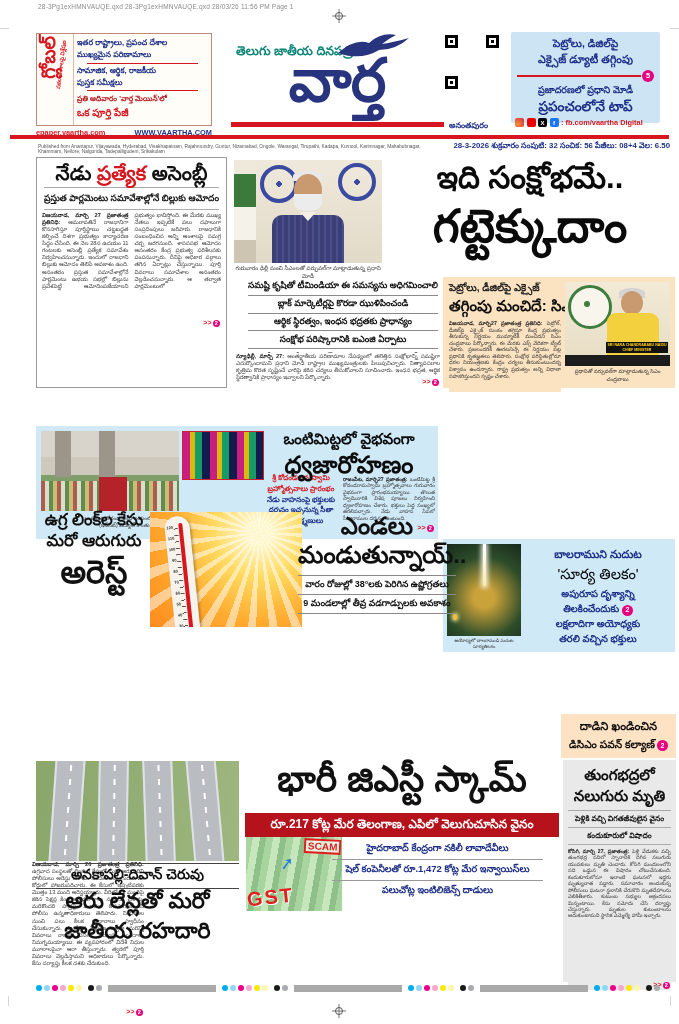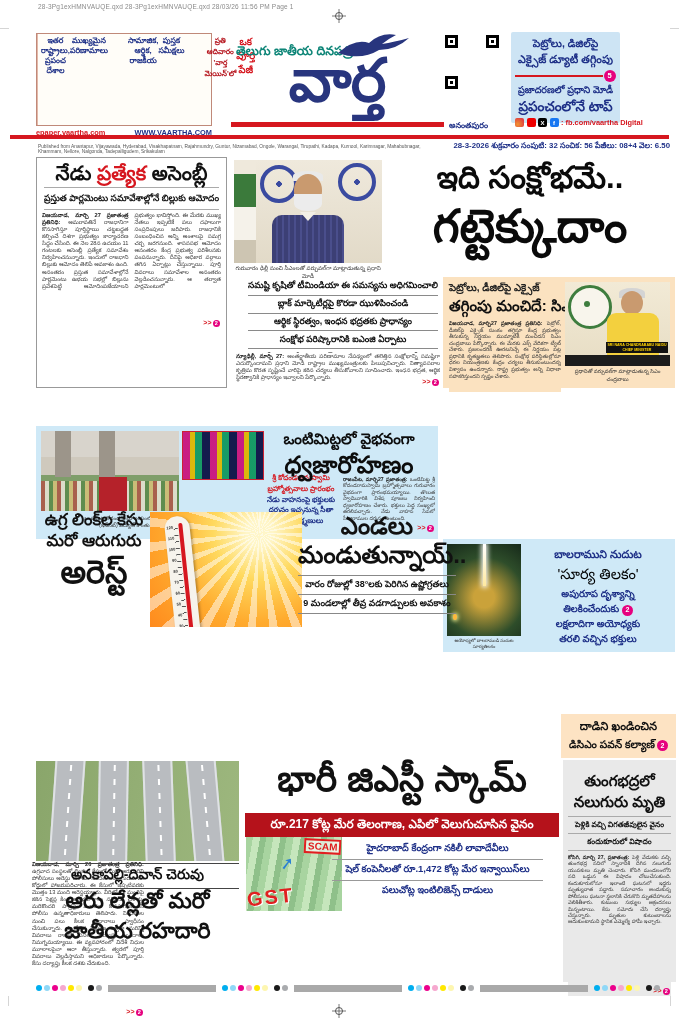--- a/index.html
+++ b/index.html
@@ -13,38 +13,38 @@
   #cross-top{left:332px;top:9px}
   #cross-bottom{left:332px;top:1004px}
   .tick{background:#d5d5d5}
   
   #promoL{left:36px;top:33px;width:176px;height:93px;border:1px solid #c08979;display:flex;box-sizing:border-box;background:#fffdf8}
   #promoL-strip{width:36px;position:relative;border-right:1px solid #e3b8a8;overflow:hidden}
   #promoL-vtitle{position:absolute;left:2px;top:2px;writing-mode:vertical-rl;transform:rotate(180deg);
     font-size:19px;font-weight:800;color:#d6171f;line-height:1}
   #promoL-vsub{position:absolute;left:20px;top:6px;writing-mode:vertical-rl;transform:rotate(187deg);
     font-size:5.5px;font-weight:700;color:#d6171f;white-space:nowrap}
-  #promoL-main{flex:1;display:flex;flex-direction:row;justify-content:space-evenly;text-align:center;padding:2px 3px}
+  #promoL-main{flex:1;display:flex;flex-direction:column;justify-content:space-evenly;text-align:left;padding:2px 3px}
   .pl-line{font-size:7.8px;font-weight:700;color:#1d2f87;line-height:1.3}
   .pl-rule{height:1px;background:#d6171f;margin:0 10px}
   .pl-sun{color:#b5121b;font-size:7.4px;font-weight:700}
   .pl-big{color:#d6171f;font-size:10px;font-weight:800}
   #promoL-urls{left:36px;top:128px;width:176px;display:flex;justify-content:space-between;font-size:7.4px;font-weight:700}
   #url-left{color:#d6171f}#url-right{color:#1d2f87}
   #tagline{left:236px;top:44px;font-size:12.5px;font-weight:700;color:#0d8577}
   #bird{left:336px;top:30px}
   #logo{left:230px;top:48px;width:214px;text-align:center;font-size:60px;font-weight:800;color:#28357e;line-height:1.1;letter-spacing:-1px}
   #logo-bar{left:231px;top:122px;width:213px;height:5px;background:#d6171f}
   #qr{left:443px;top:33px;width:58px;height:58px;background-color:#fff;position:absolute;
       background-image:repeating-linear-gradient(0deg,#000 0 2px,transparent 2px 5px),
                        repeating-linear-gradient(90deg,#000 0 2px,transparent 2px 4px);
       background-blend-mode:screen}
   .qr-finder{position:absolute;width:13px;height:13px;border:3px solid #000;background:#fff;box-sizing:border-box}
   .qr-finder::after{content:"";position:absolute;left:2px;top:2px;width:3px;height:3px;background:#000}
-  #promoR{left:511px;top:32px;width:109px;height:91px;background:#cde4f4;display:flex;flex-direction:column;
+  #promoR{left:511px;top:32px;width:149px;height:91px;background:#cde4f4;display:flex;flex-direction:column;
           align-items:center;justify-content:space-evenly;box-sizing:border-box;padding:3px 0;border-radius:2px}
   .pr1{font-size:10.5px;font-weight:700;color:#1d2f87}
   .pr2{font-size:11px;font-weight:700;color:#1d2f87}
   .pr-div{width:92%;display:flex;align-items:center;gap:1px}
   .pr-div .ln{flex:1;height:1.5px;background:#d6171f}
   .badge{display:inline-flex;align-items:center;justify-content:center;background:#e6007e;color:#fff;border-radius:50%;
          width:12px;height:12px;font-size:7.5px;font-weight:700;flex:0 0 auto}
   .pr3{font-size:9.5px;font-weight:700;color:#1d2f87}
   .pr4{font-size:13.5px;font-weight:800;color:#1d2f87}
   #edition{left:449px;top:121px;font-size:8px;font-weight:700;color:#1d2f87}
@@ -177,21 +177,21 @@
            background:repeating-linear-gradient(100deg,#a8d4a0 0 7px,#c6e6bc 7px 14px,#8fc08a 14px 20px)}
   .g-gst{position:absolute;left:1px;bottom:2px;font-size:20px;font-weight:800;color:#e02020;transform:rotate(-6deg);
          letter-spacing:2px;text-shadow:1px 1px 0 #fff}
   .g-scam{position:absolute;right:1px;top:2px;font-size:10px;font-weight:800;color:#e02020;border:2px solid #e02020;
           padding:0 2px;background:rgba(255,255,255,.65);transform:rotate(3deg)}
   .g-arrow{position:absolute;left:34px;top:16px;color:#2a7fd4;font-size:17px;font-weight:800;transform:rotate(-8deg)}
   #gst-bullets{left:332px;top:839px;width:211px;text-align:center}
   .gb{font-size:9.5px;font-weight:700;color:#1d2f87;padding:3px 0;white-space:nowrap}
   .gb:not(:last-child){border-bottom:1px solid #999}
   
-  #tunga{left:563px;top:760px;width:113px;height:222px;background:#e9e9e9;box-sizing:border-box;padding:10px 5px;text-align:center}
+  #tunga{left:563px;top:760px;width:113px;height:222px;background:#e9e9e9;box-sizing:border-box;padding:4px 5px;text-align:center}
   .tu-h{font-size:15px;font-weight:800;line-height:1.4;white-space:nowrap}
   .tu-sub{font-size:7.6px;font-weight:700;padding:2.5px 0;border-bottom:1px solid #aaa;white-space:nowrap}
   #tu-body{margin-top:3px;height:142px;background:#e9e9e9;font-size:5.2px}
   
   #regstrip{left:36px;top:984px;width:624px;height:8px;display:flex;align-items:center;gap:6px}
   .dots{display:flex;gap:2px;align-items:center}
   .dot{width:6px;height:6px;border-radius:50%}
   .c1{background:#00aeef}.c2{background:#8fd8f7}.c3{background:#ec008c}.c4{background:#f6a8cf}
   .c5{background:#ffe800}.c6{background:#fdf6b0}.c7{background:#1a1a1a;margin-left:4px}.c8{background:#a9abae}
   .bar{flex:1;height:7px;background:#a9a9a9}

